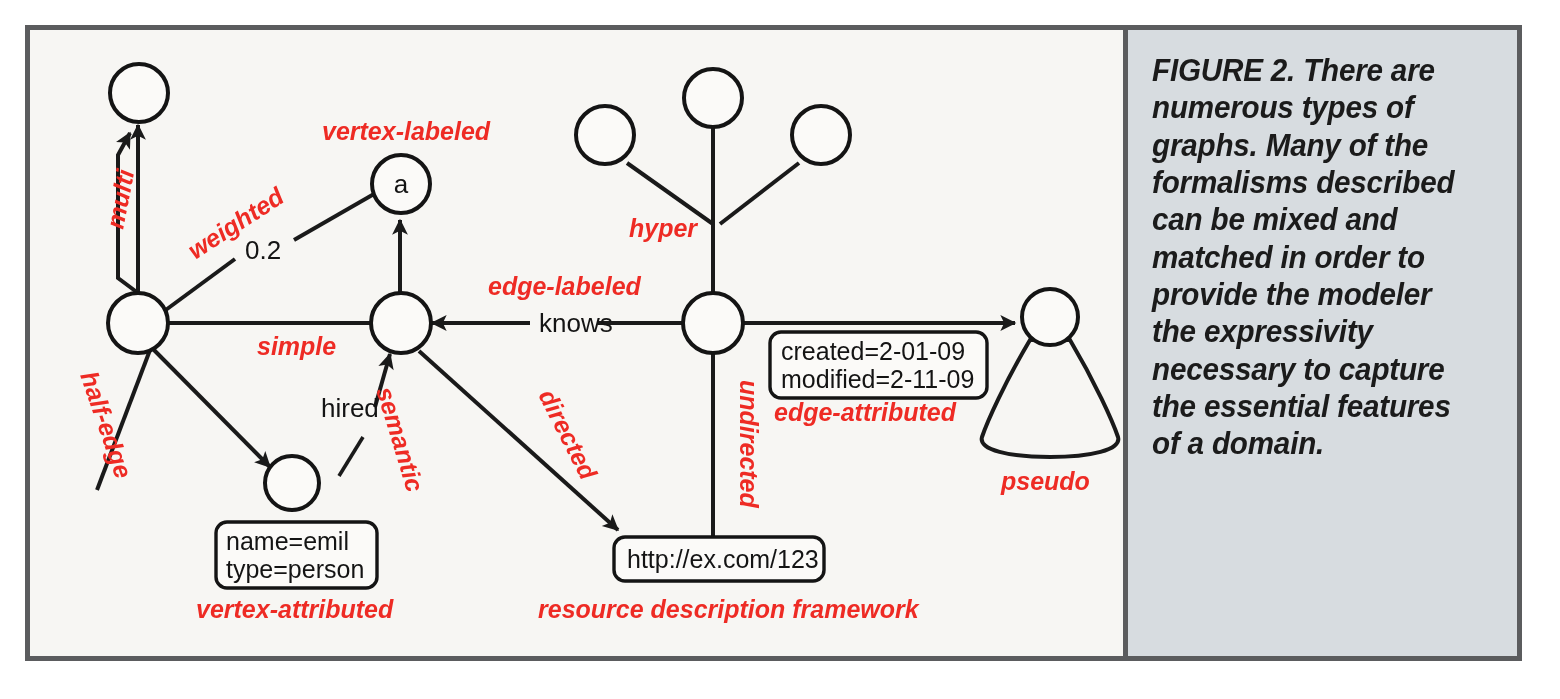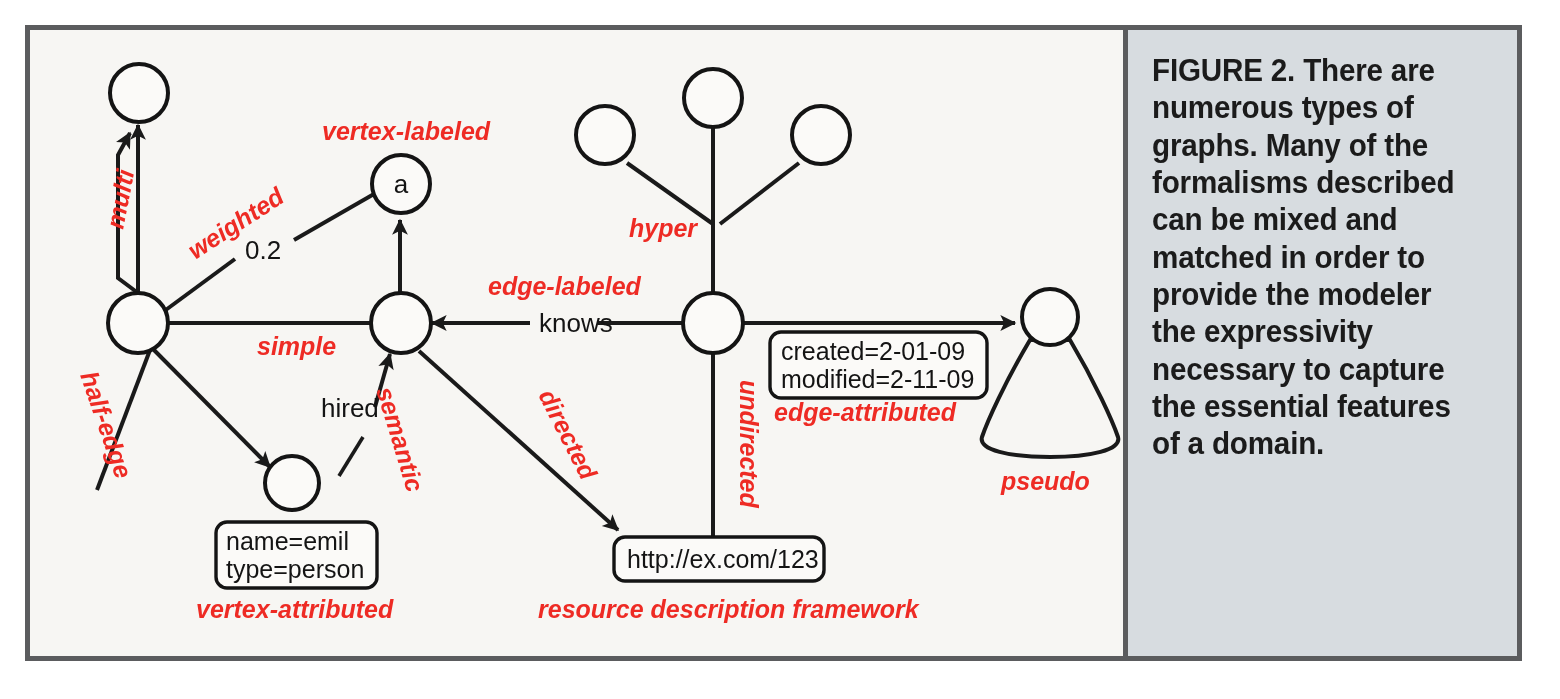--- a/index.html
+++ b/index.html
@@ -44,20 +44,21 @@
     background: #5b5c5e;
     flex: 0 0 auto;
   }
   #caption-panel {
     position: relative;
     flex: 1 1 auto;
     height: 100%;
     background: #d7dce0;
     box-sizing: border-box;
     padding: 22px 26px 16px 24px;
+    font-style: italic;
   }
   #caption-text {
     font-family: "Liberation Sans", sans-serif;
     font-size: 31.5px;
     line-height: 1.185;
     font-weight: 700;
     color: #1b1b1b;
     letter-spacing: -0.2px;
     white-space: pre-wrap;
     font-stretch: condensed;

